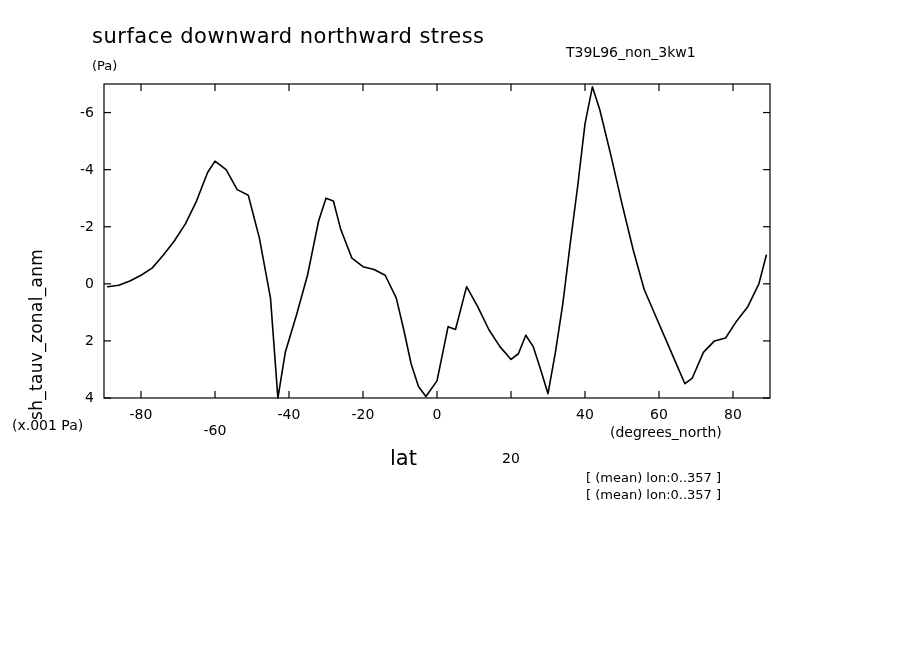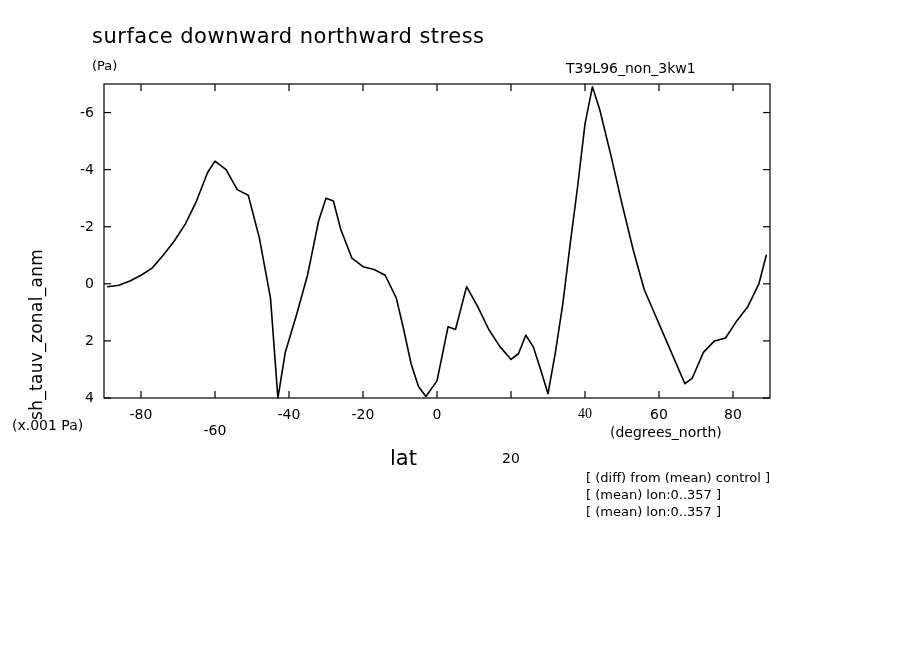--- a/index.html
+++ b/index.html
@@ -31,21 +31,21 @@
     white-space: nowrap;
   }
   .units-top {
     left: 92px;
     top: 58px;
     font-size: 13px;
     white-space: nowrap;
   }
   .run-id {
     left: 566px;
-    top: 60px;
+    top: 44px;
     font-size: 14px;
     white-space: nowrap;
   }
   .ylabel-wrap {
     position: absolute;
     left: 46px;
     top: 150px;
     width: 20px;
     height: 270px;
   }
@@ -102,21 +102,20 @@
 
   <div class="ylabel-wrap">
     <div class="ylabel-inner">sh_tauv_zonal_anm</div>
   </div>
 
   <div class="abs xlabel">lat</div>
   <div class="abs units-left">(x.001 Pa)</div>
   <div class="abs units-right">(degrees_north)</div>
 
   <div class="abs footnotes">
-    <div>[ (diff) from (mean) control ]</div>
     <div>[ (mean) lon:0..357 ]</div>
     <div>[ (mean) lon:0..357 ]</div>
   </div>
 
   <svg id="plot" class="abs" style="left:0; top:0;" width="904" height="654">
       <rect x="104" y="84" width="666" height="314" fill="none" stroke="#000" stroke-width="1.2"></rect>
       <line x1="141" y1="398" x2="141" y2="391" stroke="#000" stroke-width="1.2"></line>
       <line x1="141" y1="84" x2="141" y2="91" stroke="#000" stroke-width="1.2"></line>
       <line x1="215" y1="398" x2="215" y2="391" stroke="#000" stroke-width="1.2"></line>
       <line x1="215" y1="84" x2="215" y2="91" stroke="#000" stroke-width="1.2"></line>
@@ -149,21 +148,21 @@
       <polyline points="107.70,286.67 118.80,285.25 129.90,280.96 141.00,275.25 152.10,268.12 163.20,255.27 174.30,241.00 185.40,223.87 196.50,201.04 207.60,172.49 215.00,161.07 226.10,169.64 237.20,189.62 248.30,195.33 259.40,238.15 270.50,298.09 277.90,398.00 285.30,352.33 296.40,315.22 307.50,275.25 318.60,221.02 326.00,198.18 333.40,201.04 340.80,229.58 351.90,258.13 363.00,266.69 374.10,269.55 385.20,275.25 396.30,298.09 403.70,329.49 411.10,363.75 418.50,386.58 425.90,396.57 437.00,380.87 448.10,326.64 455.50,329.49 466.60,286.67 477.70,306.65 488.80,329.49 499.90,346.62 511.00,359.46 518.40,353.75 525.80,335.20 533.20,346.62 540.60,369.45 548.00,393.72 555.40,352.33 562.80,303.80 570.20,243.85 577.60,186.76 585.00,123.96 592.40,86.85 599.80,109.69 610.90,155.36 622.00,203.89 633.10,249.56 644.20,289.53 655.30,315.22 666.40,340.91 677.50,366.60 684.90,383.73 692.30,378.02 703.40,352.33 714.50,340.91 725.60,338.05 736.70,320.93 747.80,306.65 758.90,283.82 766.30,255.27" fill="none" stroke="#000000" stroke-width="1.6" stroke-linejoin="round" stroke-linecap="round"></polyline>
     </svg>
 
   <div id="tick-layer">
       <div class="tick-label" style="left: 127px; top: 406px; width: 28px; text-align: center;">-80</div>
       <div class="tick-label" style="left: 201px; top: 406px; width: 28px; text-align: center; margin-top: 16px;">-60</div>
       <div class="tick-label" style="left: 275px; top: 406px; width: 28px; text-align: center;">-40</div>
       <div class="tick-label" style="left: 349px; top: 406px; width: 28px; text-align: center;">-20</div>
       <div class="tick-label" style="left: 423px; top: 406px; width: 28px; text-align: center;">0</div>
       <div class="tick-label" style="left: 497px; top: 406px; width: 28px; text-align: center; margin-top: 44px;">20</div>
-      <div class="tick-label" style="left: 571px; top: 406px; width: 28px; text-align: center; font-family: Liberation Serif, serif;">40</div>
+      <div class="tick-label" style="left: 571px; top: 406px; width: 28px; text-align: center;">40</div>
       <div class="tick-label" style="left: 645px; top: 406px; width: 28px; text-align: center;">60</div>
       <div class="tick-label" style="left: 719px; top: 406px; width: 28px; text-align: center;">80</div>
       <div class="tick-label" style="left: 58px; top: 103.545px; width: 36px; text-align: right;">-6</div>
       <div class="tick-label" style="left: 58px; top: 160.636px; width: 36px; text-align: right;">-4</div>
       <div class="tick-label" style="left: 58px; top: 217.727px; width: 36px; text-align: right;">-2</div>
       <div class="tick-label" style="left: 58px; top: 274.818px; width: 36px; text-align: right;">0</div>
       <div class="tick-label" style="left: 58px; top: 331.909px; width: 36px; text-align: right;">2</div>
       <div class="tick-label" style="left: 58px; top: 389px; width: 36px; text-align: right;">4</div>
     </div>
 </div>

